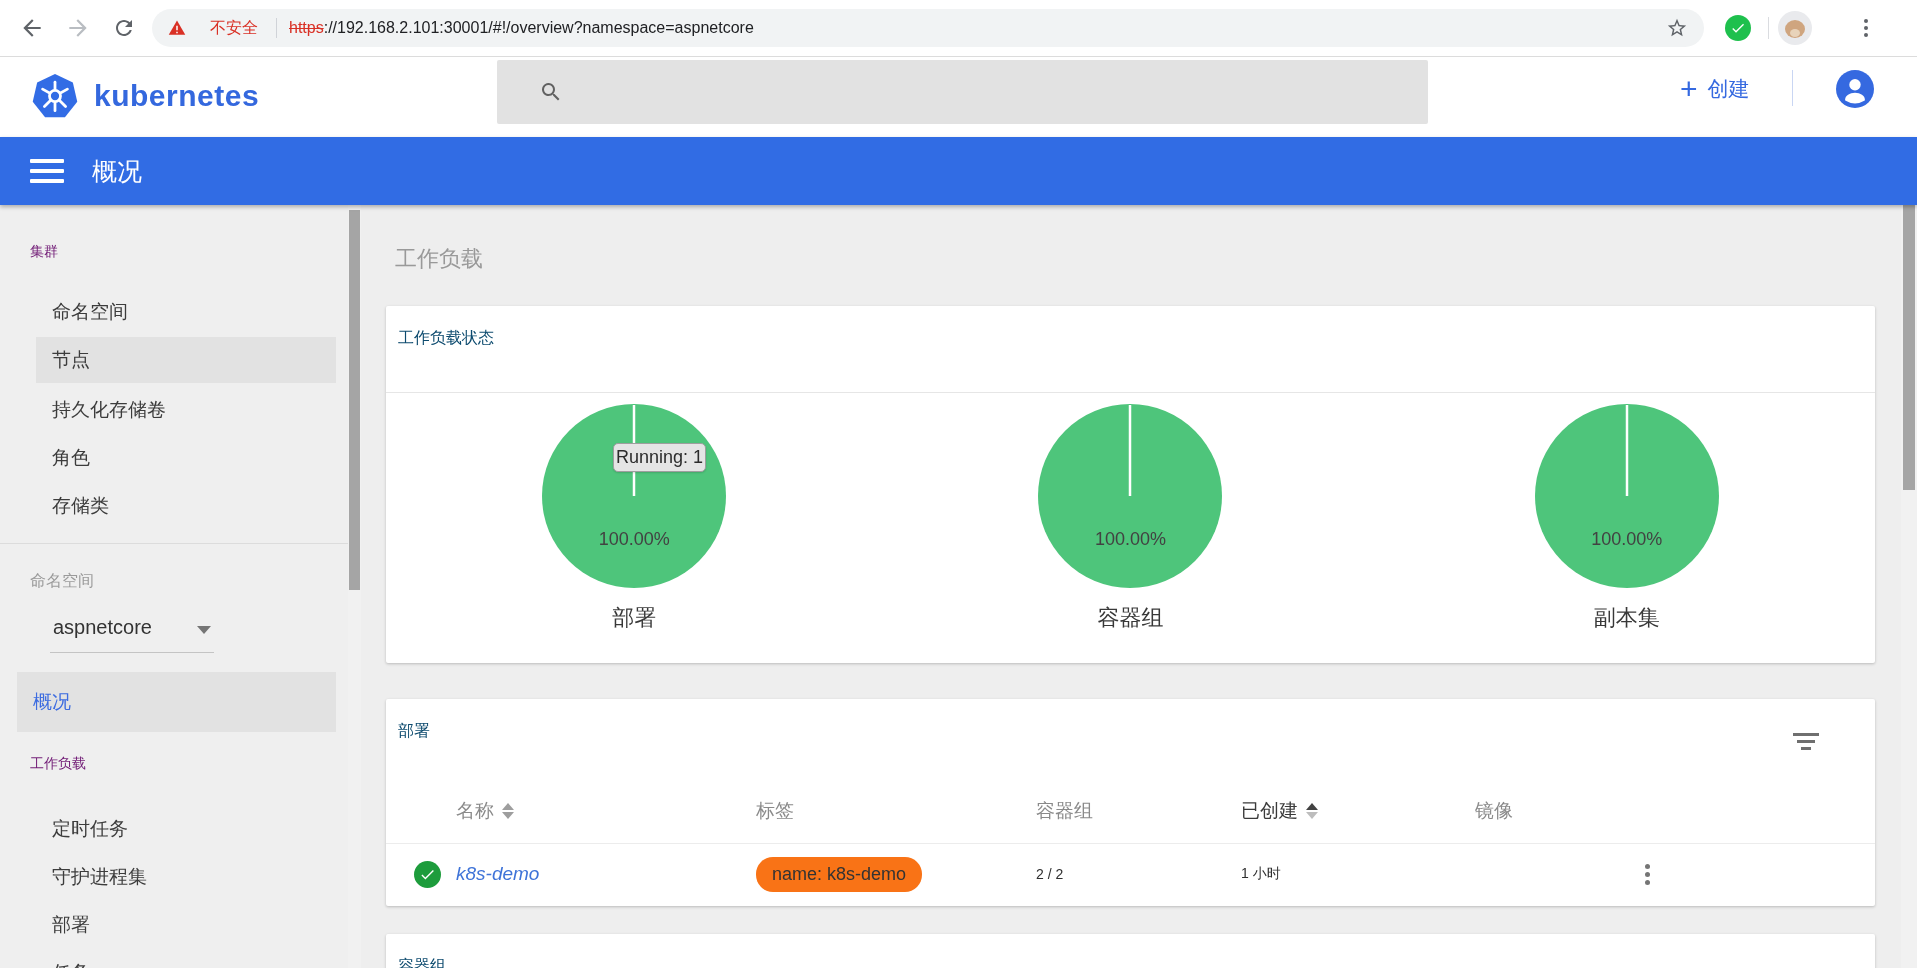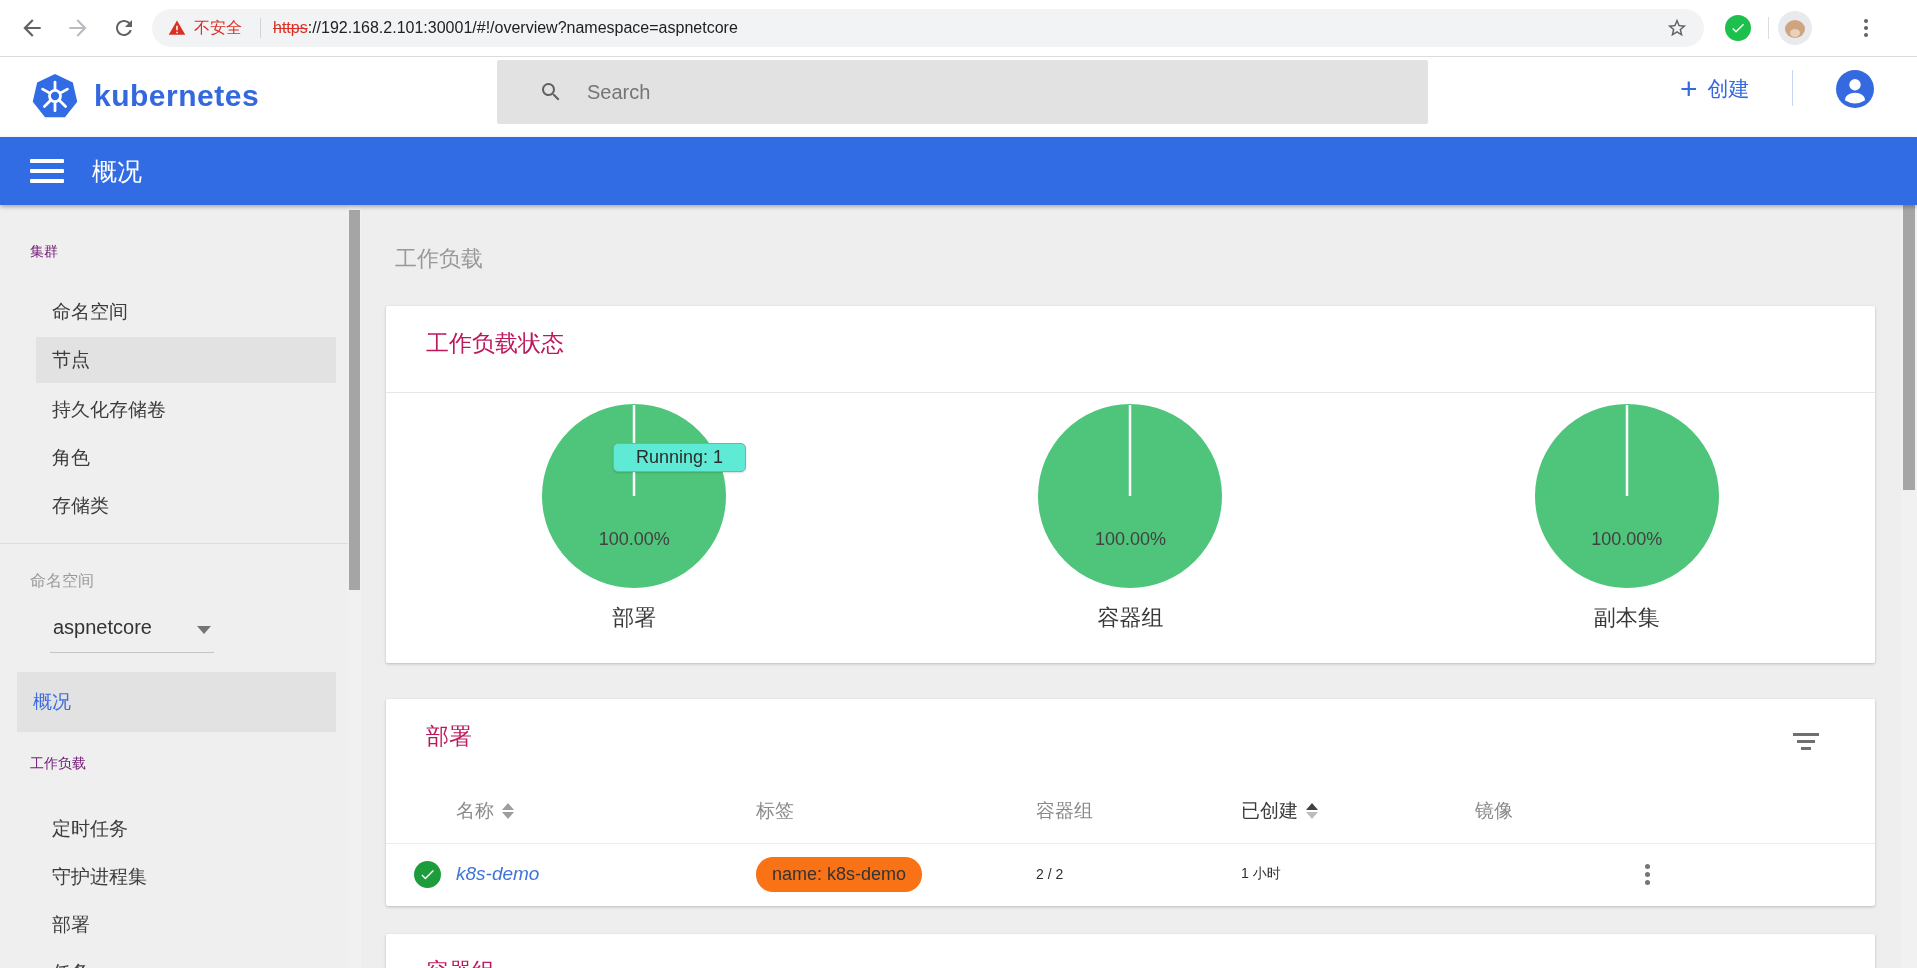--- a/index.html
+++ b/index.html
@@ -7,21 +7,21 @@
          font-family:"Liberation Sans",sans-serif;background:#fff;}
   .abs{position:absolute;}
 
   
   .toolbar{position:absolute;top:0;left:0;width:1917px;height:56px;background:#fff;
            border-bottom:1px solid #dcdcdc;}
   .tb-btn{position:absolute;top:14px;width:28px;height:28px;display:flex;align-items:center;
           justify-content:center;cursor:pointer;}
   .omnibox{position:absolute;left:152px;top:9px;width:1552px;height:38px;background:#f1f3f4;
            border-radius:19px;display:flex;align-items:center;padding:0 16px;box-sizing:border-box;}
-  .warn-label{color:#d93025;font-size:16px;margin:0 6px 0 8px;}
+  .warn-label{color:#d93025;font-size:16px;margin:0 6px 0 24px;}
   .omni-div{width:1px;height:20px;background:#d0d3d8;margin:0 12px;}
   .url{font-size:16px;color:#202124;white-space:nowrap;}
   .url .scheme{color:#d93025;text-decoration:line-through;}
   .omni-spacer{flex:1;}
   .ext-check{position:absolute;left:1725px;top:15px;width:26px;height:26px;border-radius:50%;
              background:#1ec04d;display:flex;align-items:center;justify-content:center;}
   .tb-div{position:absolute;left:1768px;top:17px;width:1px;height:22px;background:#dadce0;}
   .dog-avatar{position:absolute;left:1778px;top:11px;width:34px;height:34px;border-radius:50%;
               background:#e9eaed;overflow:hidden;}
   .dog-face{position:absolute;left:7px;top:9px;width:20px;height:18px;border-radius:50%;background:#cfa57f;}
@@ -62,31 +62,31 @@
          border-right:7px solid transparent;border-top:8px solid #757575;cursor:pointer;}
   .ns-underline{position:absolute;left:50px;top:447px;width:164px;height:1px;background:#c4c4c4;}
   .side-scroll{position:absolute;left:348px;top:205px;width:13px;height:763px;background:#f1f1f1;}
   .side-thumb{position:absolute;left:1px;top:5px;width:11px;height:380px;background:#a5a5a5;}
 
   
   .main{position:absolute;left:361px;top:205px;width:1540px;height:763px;background:#eee;}
   .page-title{position:absolute;left:34px;top:39px;font-size:22px;color:#999;}
   .card{position:absolute;left:25px;width:1489px;background:#fff;border-radius:2px;
         box-shadow:0 1px 3px rgba(0,0,0,.22);}
-  .card-title{position:absolute;left:40px;top:22px;font-size:23px;color:#be185d;}
+  .card-title{position:absolute;left:12px;top:22px;font-size:16px;color:#0c4a6e;}
   .card-hdr-div{position:absolute;left:0;right:0;top:86px;height:1px;background:#e6e6e6;}
 
   
   .charts{position:absolute;left:0;right:0;top:87px;bottom:0;display:flex;}
   .chart{flex:1;position:relative;text-align:center;}
   .chart svg{margin-top:10px;}
   .pct{position:absolute;top:136px;left:0;right:0;text-align:center;font-size:18px;color:#424242;}
   .chart-label{font-size:22px;color:#383838;margin-top:10px;}
-  .tooltip{position:absolute;left:227px;top:50px;background:#5eead4;border:1px solid #9e9e9e;
-           border-radius:5px;padding:3px 22px;font-size:18px;color:#2c2c2c;white-space:nowrap;
+  .tooltip{position:absolute;left:227px;top:50px;background:#e5e5e5;border:1px solid #9e9e9e;
+           border-radius:5px;padding:3px 2px;font-size:18px;color:#2c2c2c;white-space:nowrap;
            box-shadow:0 1px 2px rgba(0,0,0,.15);}
 
   
   .tbl-row{position:absolute;left:0;right:0;display:grid;
            grid-template-columns:70px 300px 280px 205px 234px 1fr 56px;align-items:center;}
   .tbl-head{top:80px;height:64px;border-bottom:1px solid #ececec;text-align:right;}
   .tbl-data{top:144px;height:62px;}
   .th{font-size:19px;color:#8a8a8a;display:flex;align-items:center;gap:8px;}
   .th.active{color:#3a3a3a;}
   .sort-stack{display:flex;flex-direction:column;gap:2px;cursor:pointer;}
@@ -184,21 +184,20 @@
         <circle cx="50" cy="50" r="12" fill="#326ce5" stroke="#fff" stroke-width="6"></circle>
       </svg>
     </div>
     <div class="brand">kubernetes</div>
     <div class="searchbox">
       <span style="margin:0 22px 0 42px;display:flex;">
         <svg width="24" height="24" viewBox="0 0 24 24">
             <path d="M15.5 14h-.79l-.28-.27a6.5 6.5 0 1 0-.7.7l.27.28v.79l5 4.99L20.49 19l-4.99-5zm-6 0A4.5 4.5 0 1 1 14 9.5 4.5 4.5 0 0 1 9.5 14z" fill="#616161"></path>
           </svg>
       </span>
-      <input placeholder="Search" style="">
     </div>
     <div class="create-btn">
       <span class="create-plus">+</span>
       <span class="create-label">创建</span>
     </div>
     <div class="hdr-div"></div>
     <div class="abs" style="left:1836px;top:13px;">
       <svg width="38" height="38" viewBox="0 0 24 24">
         <circle cx="12" cy="12" r="12" fill="#3569e0"></circle>
         <circle cx="12" cy="9.3" r="3.6" fill="#fff"></circle>

